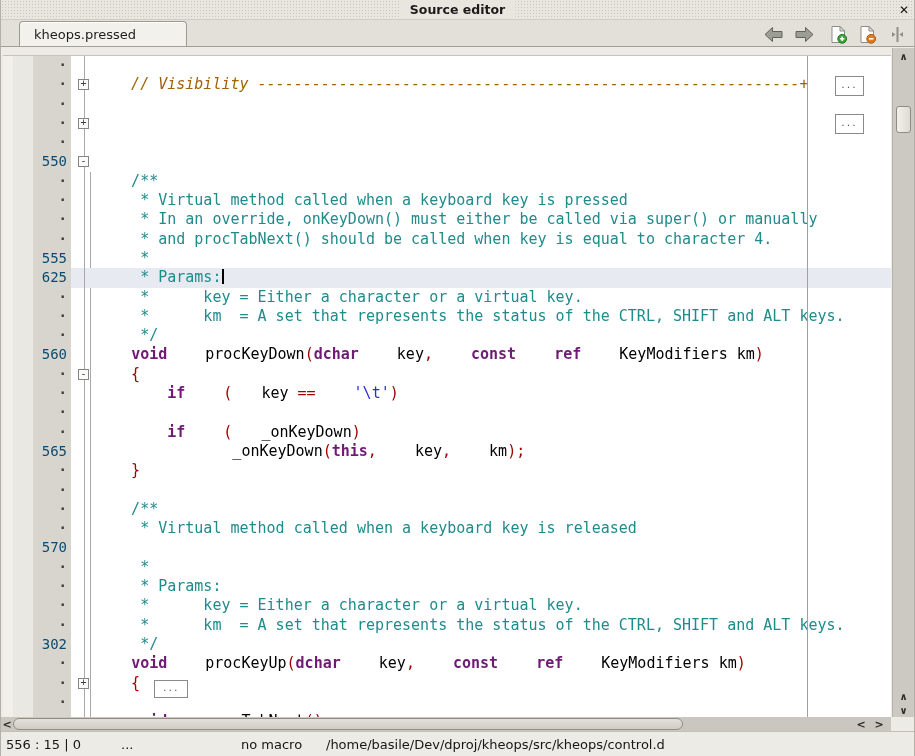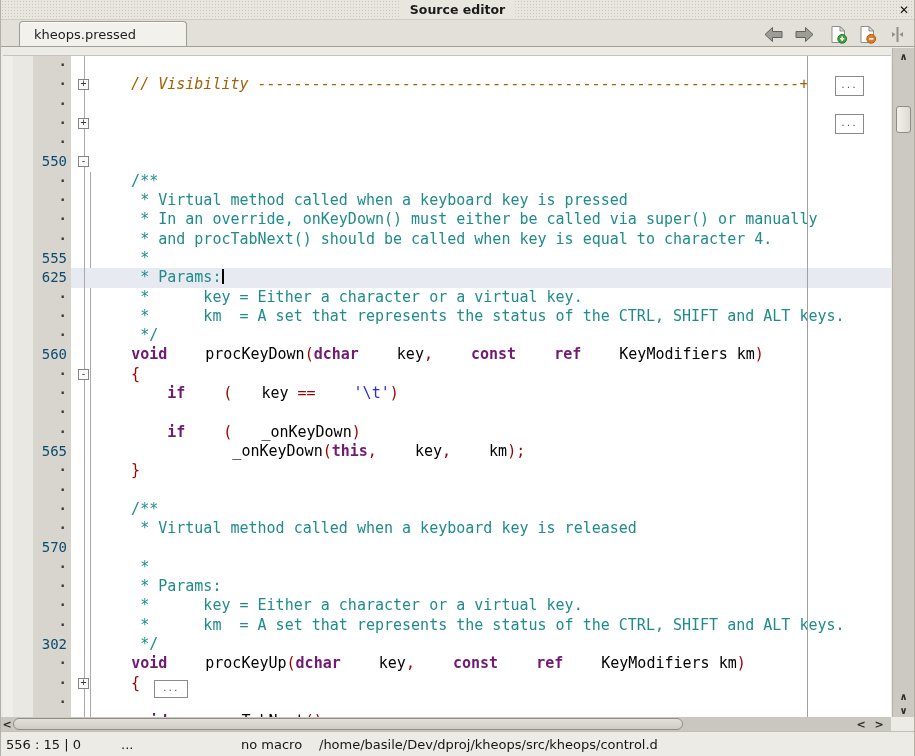--- a/index.html
+++ b/index.html
@@ -89,21 +89,21 @@
   .hthumb { position:absolute; left:12px; top:1px; width:670px; height:12px;
     background:linear-gradient(#e2e0d8,#cfcdc5); border:1px solid #908d85; border-radius:6px; }
 
   
   .statusbar { position:absolute; left:0; right:0; bottom:0; height:25px;
     background:#edebe5; border-top:1px solid #c2bfb7; font-size:13px; color:#161616; }
   .statusbar span { position:absolute; top:4px; line-height:17px; }
   .st-pos   { left:5px; }
   .st-dots  { left:120px; }
   .st-macro { left:200px;margin-left:40px; }
-  .st-path  { left:318px; }
+  .st-path  { left:325px; }
 </style>
 </head>
 <body>
 
 <div class="window">
 
   <div class="titlebar">
     <span class="title">Source editor</span>
     <span class="close">✕</span>
   </div>

